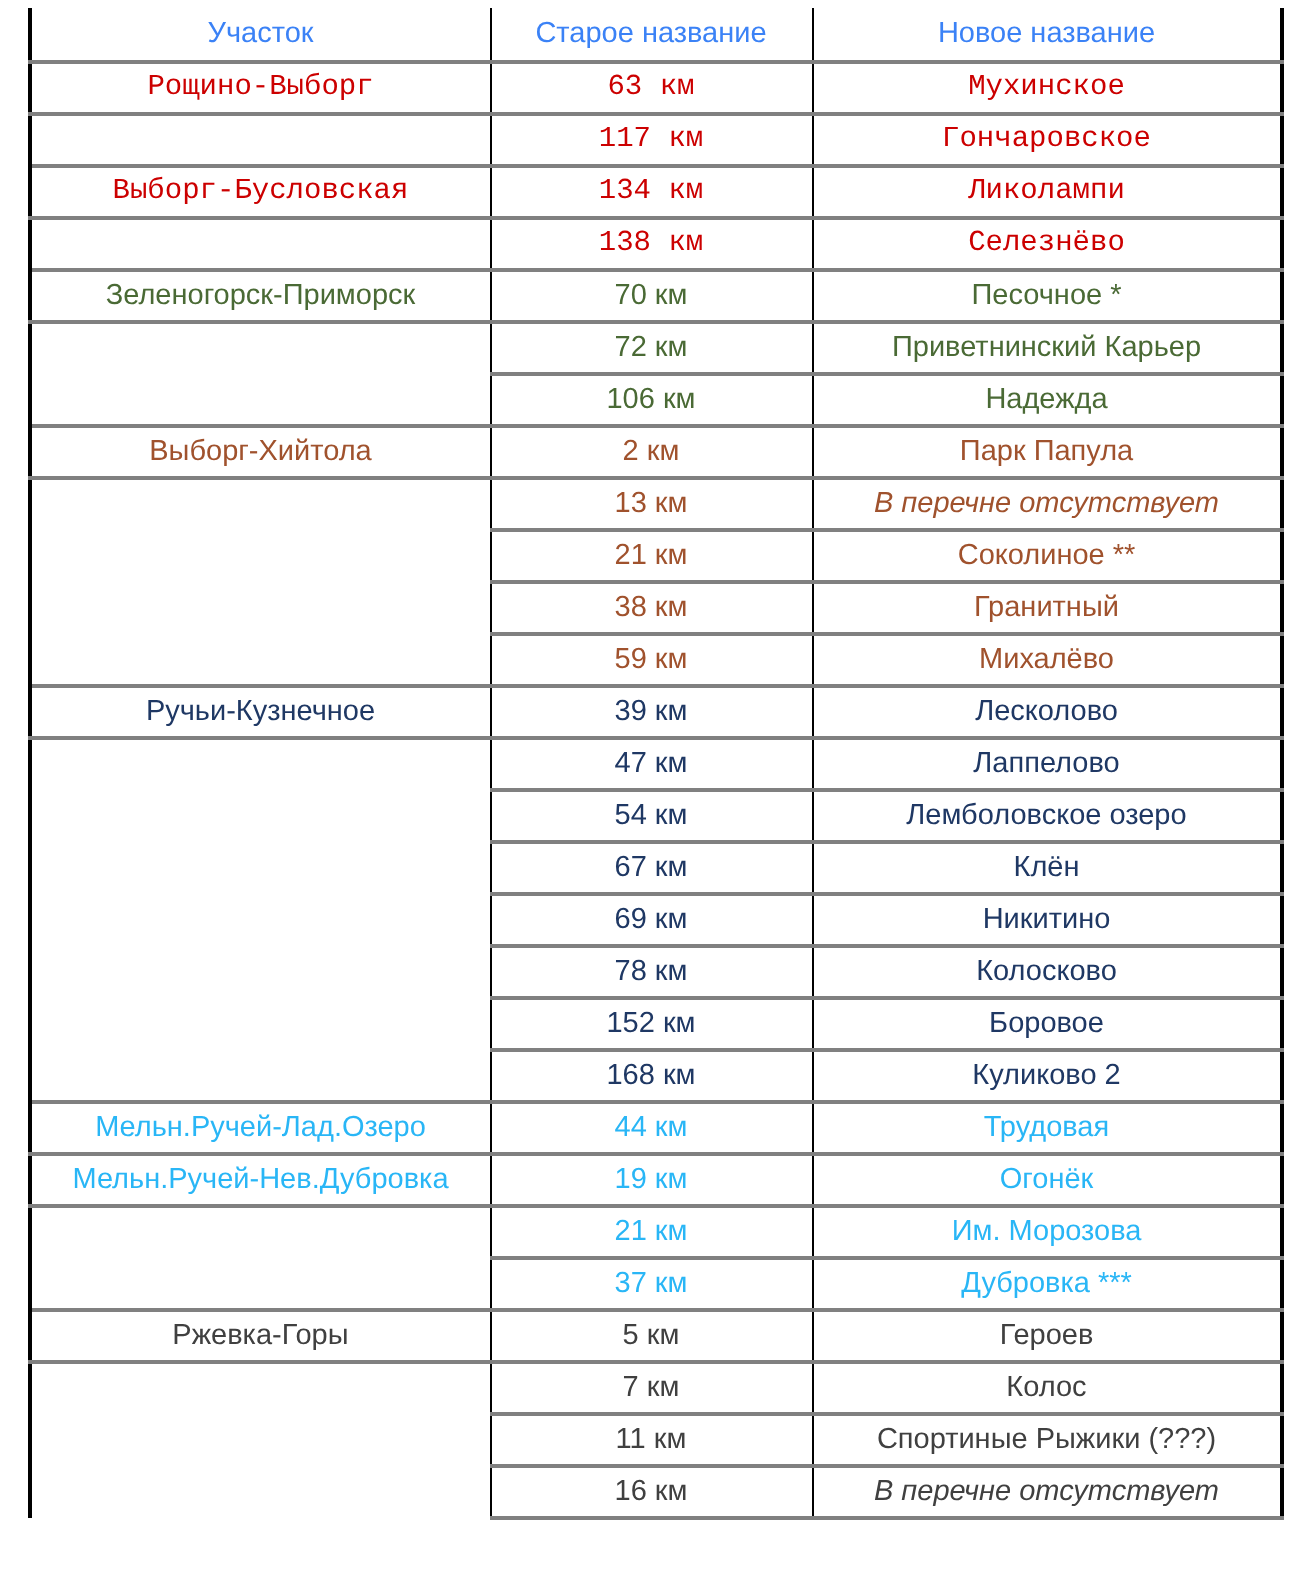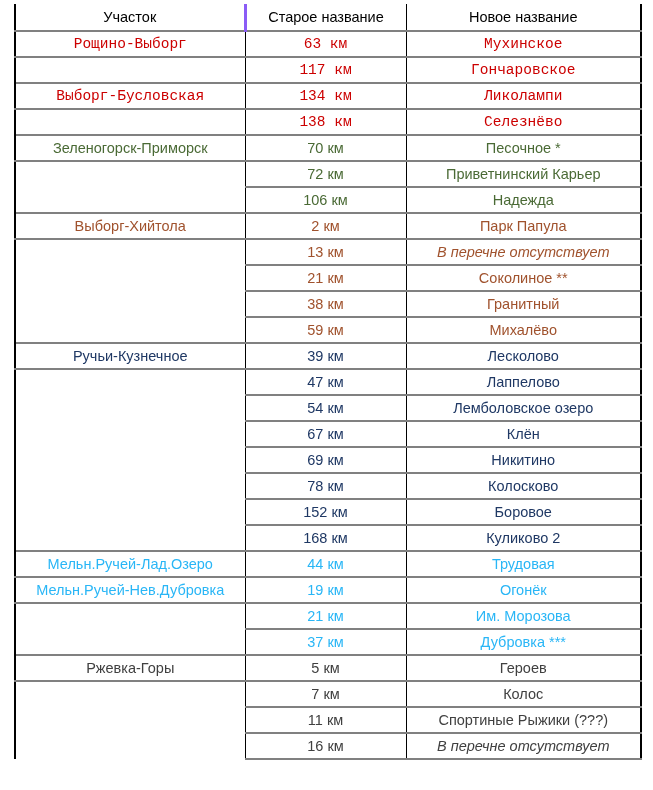--- a/index.html
+++ b/index.html
@@ -42,33 +42,33 @@
     height: 24px;
     line-height: 24px;
     text-align: center;
     vertical-align: middle;
     font-size: 14.5px;
     font-weight: normal;
     white-space: nowrap;
     overflow: hidden;
   }
   table.renaming-table th {
-    color: #000000;
+    color: #3b82f6;
     font-weight: normal;
     height: 25px;
     line-height: 25px;
     border-top: 1px solid #ffffff;
   }
   
   table.renaming-table tr > *:first-child { border-left: 2px solid #000000; }
   table.renaming-table tr > *:last-child  { border-right: 2px solid #000000; }
 
   
   thead th.h-section { border-left: 2px solid #ffffff; border-top: 1px solid #ffffff; }
-  thead th.h-old { border-left: 3px solid #8b5cf6; }
+  thead th.h-old { border-left: 1px solid #8b5cf6; }
 
   
   td.section-cell {
     border-top: 2px solid #808080;
     border-bottom: 2px solid #808080;
   }
   td.section-cell.blank {
     border-top: none;
     border-bottom: none;
   }

